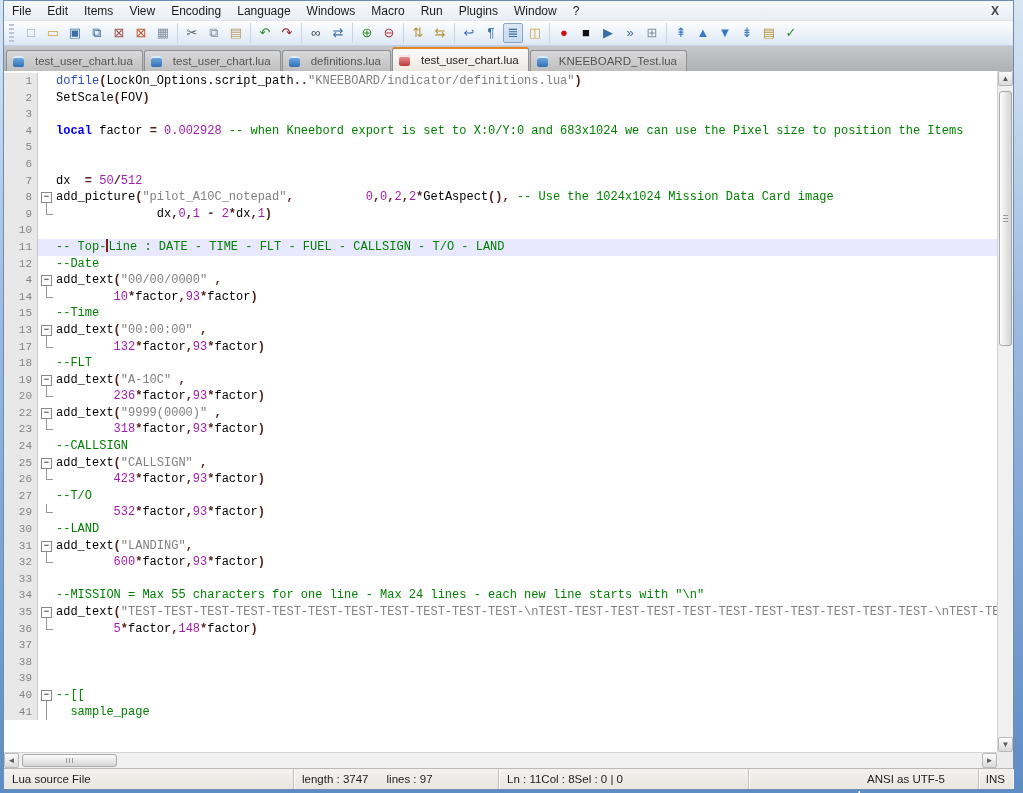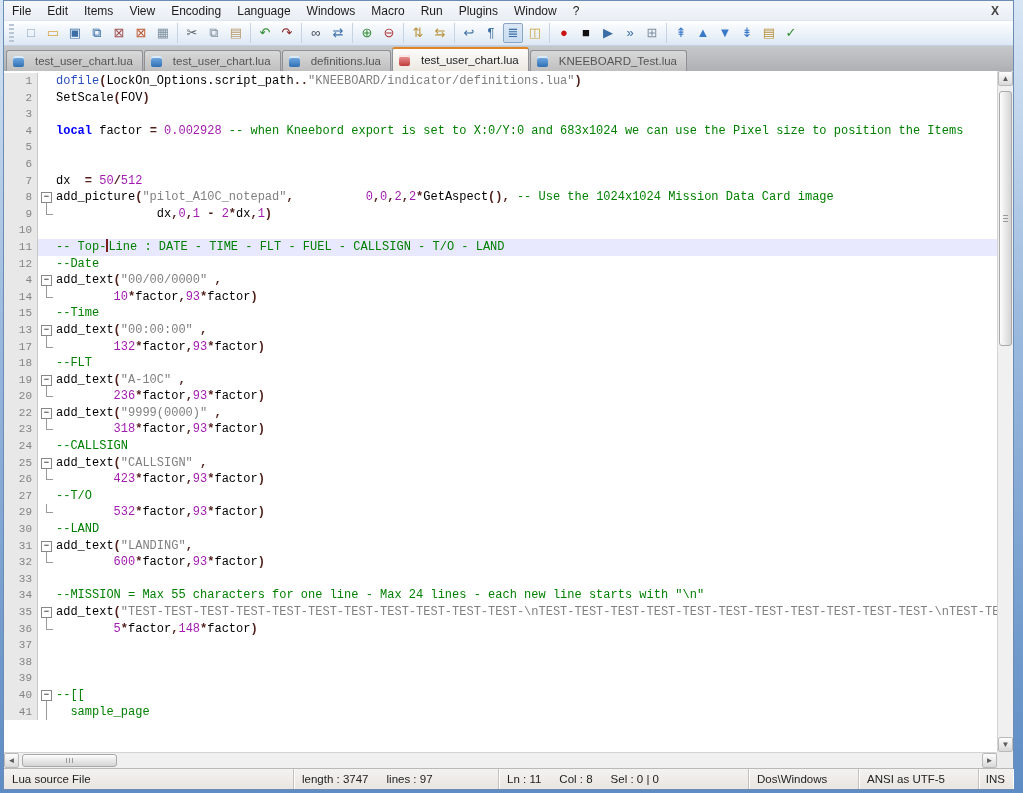--- a/index.html
+++ b/index.html
@@ -57,25 +57,25 @@
   .vscroll .sb-down{bottom:0;left:0;}
   .hscroll .sb-left{left:0;top:0;}
   .hscroll .sb-right{right:0;top:0;}
   .vthumb{position:absolute;left:1px;width:13px;top:20px;height:255px;background:linear-gradient(90deg,#fdfdfd,#d4d4d4);border:1px solid #a9a9a9;border-radius:3px;cursor:default;}
   .vthumb::after{content:"";position:absolute;left:3px;right:3px;top:50%;margin-top:-4px;height:8px;background:repeating-linear-gradient(180deg,#9a9a9a 0 1px,transparent 1px 3px);}
   .hthumb{position:absolute;top:1px;height:13px;left:18px;width:95px;background:linear-gradient(180deg,#fdfdfd,#d4d4d4);border:1px solid #a9a9a9;border-radius:3px;cursor:default;}
   .hthumb::after{content:"";position:absolute;top:3px;bottom:3px;left:50%;margin-left:-4px;width:8px;background:repeating-linear-gradient(90deg,#9a9a9a 0 1px,transparent 1px 3px);}
   .sb-corner{background:#ececec;}
 
   
-  .statusbar{height:21px;flex:0 0 auto;background:linear-gradient(180deg,#f4f2ef,#e9e6e1);border-top:1px solid #b9b9b9;display:flex;align-items:flex-end;font-size:11.5px;color:#222;}
+  .statusbar{height:21px;flex:0 0 auto;background:linear-gradient(180deg,#f4f2ef,#e9e6e1);border-top:1px solid #b9b9b9;display:flex;align-items:flex-start;font-size:11.5px;color:#222;}
   .sb-cell{height:100%;display:flex;align-items:center;padding:0 8px;border-right:1px solid #c4c1bc;box-shadow:1px 0 0 #fff;white-space:nowrap;overflow:hidden;}
   .sb-doc{flex:0 0 290px;}
   .sb-len{flex:0 0 205px;gap:18px;}
-  .sb-pos{flex:0 0 250px;gap:18px;}
+  .sb-pos{flex:0 0 250px;}
   .sb-eol{flex:0 0 110px;margin-top:22px;}
   .sb-enc{flex:0 0 120px;}
   .sb-ins{flex:1 1 auto;justify-content:flex-end;border-right:none;}
 </style>
 </head>
 <body>
 
 <div class="frame">
   <div class="window">
 

